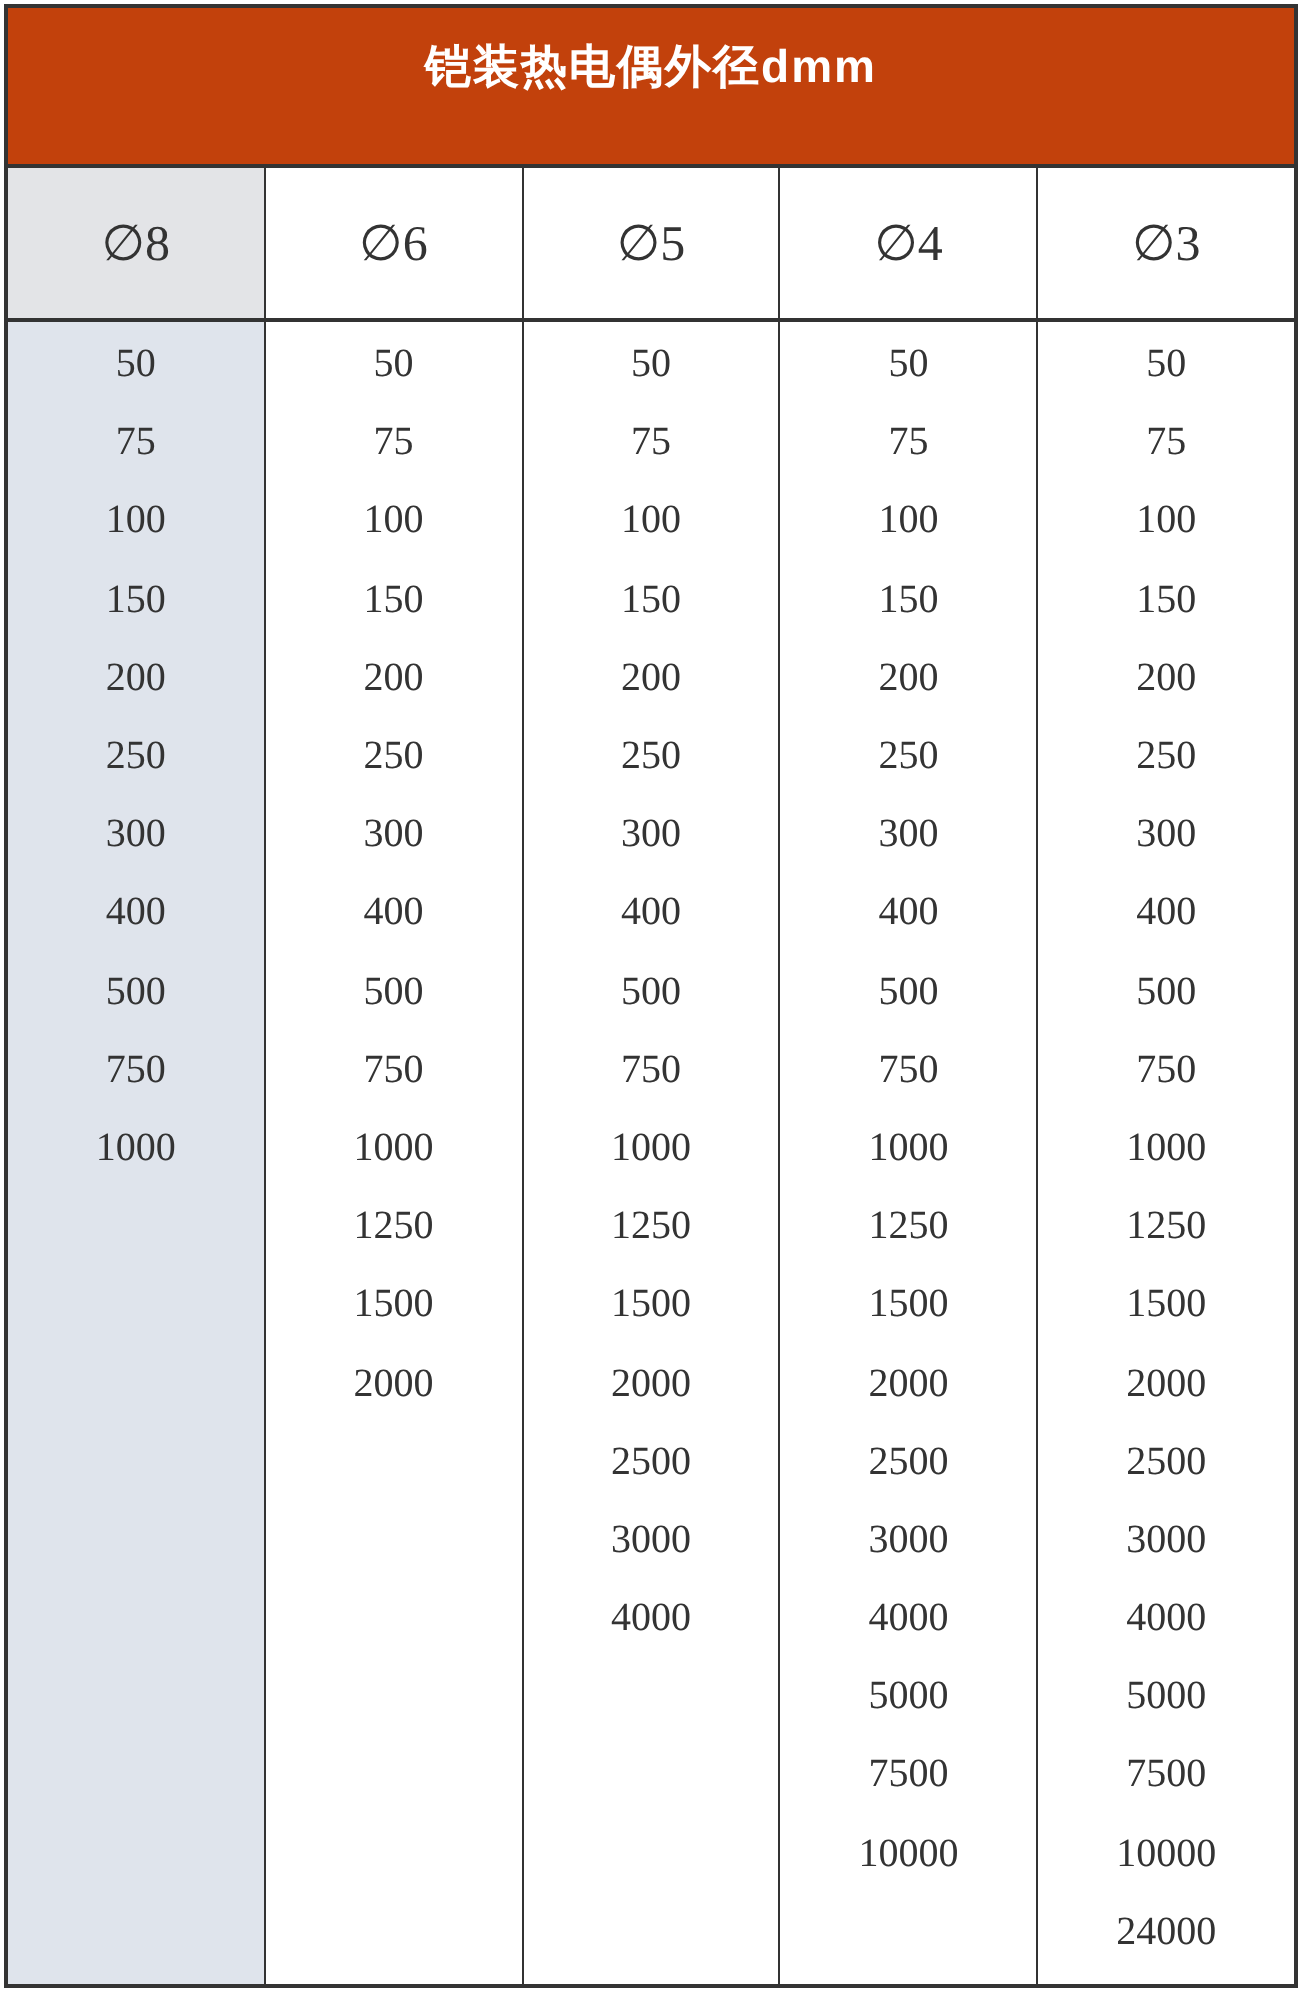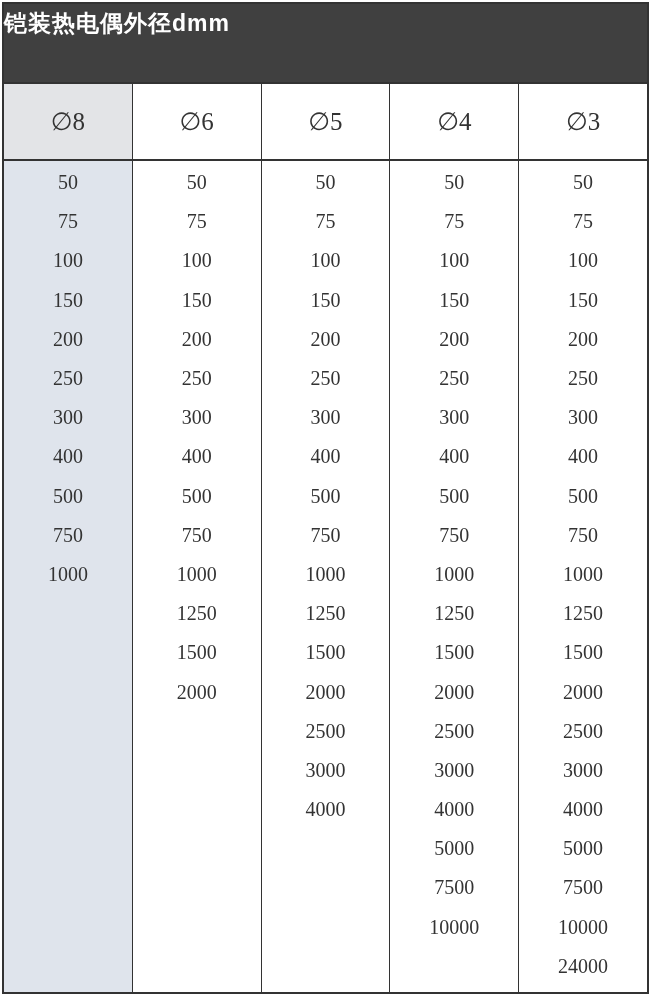--- a/index.html
+++ b/index.html
@@ -13,25 +13,26 @@
     position: absolute;
     left: 2px; top: 2px;
     width: 647px; height: 992px;
     border: 2px solid #333333;
     background: #ffffff;
     display: flex;
     flex-direction: column;
   }
   .title-band {
     height: 80px;
-    background: #404040;
+    background: #c2410c;
     border-bottom: 2px solid #333333;
     display: flex;
+    justify-content: center;
     align-items: flex-start;
-    padding-top: 4px;
+    padding-top: 14px;
   }
   .title-band .title-text {
     color: #ffffff;
     font-family: "Liberation Sans", sans-serif;
     font-weight: bold;
     font-size: 23px;
     letter-spacing: 1px;
   }
   .header-row {
     height: 77px;

